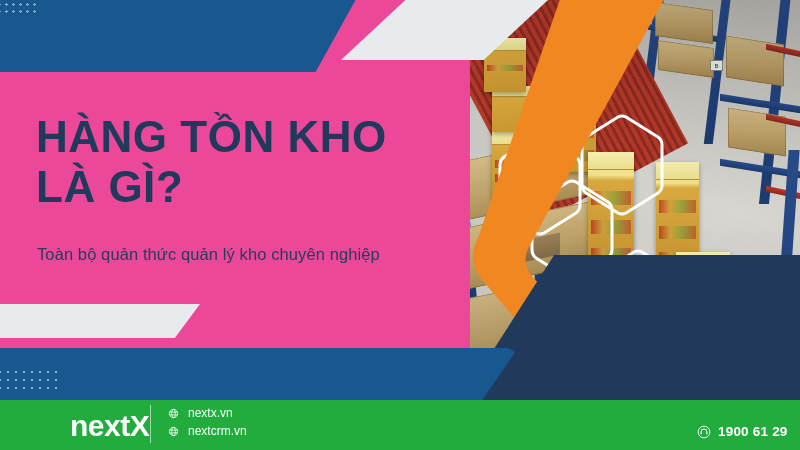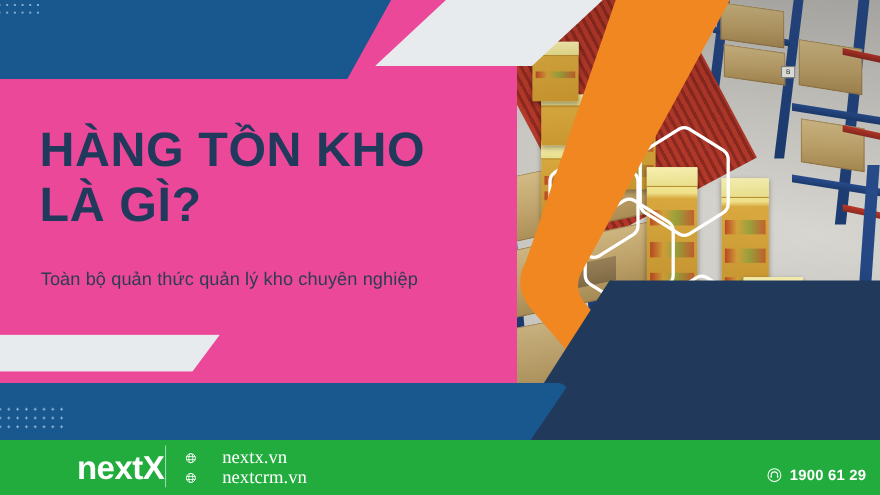--- a/index.html
+++ b/index.html
@@ -155,22 +155,22 @@
     letter-spacing: -0.5px;
     margin-left: 43px;
   }
   #footer-divider {
     position: absolute; left: 150px; top: 405px;
     width: 1px; height: 38px;
     background: rgba(255,255,255,.55);
   }
   .site-row {
     position: absolute; left: 168px;
-    display: flex; align-items: center; gap: 23px;
-    color: #ffffff; font-size: 17px; font-family: Liberation Serif, serif;
+    display: flex; align-items: center; gap: 9px;
+    color: #ffffff; font-size: 12px;
   }
   #site-row-1 { top: 406px; }
   #site-row-2 { top: 424px; }
   .globe { width: 11px; height: 11px; flex: 0 0 11px; }
 
   
   #logo-badge {
     position: absolute; left: 617px; top: 379px;
     width: 140px; height: 37px;
     background: #ffffff;

